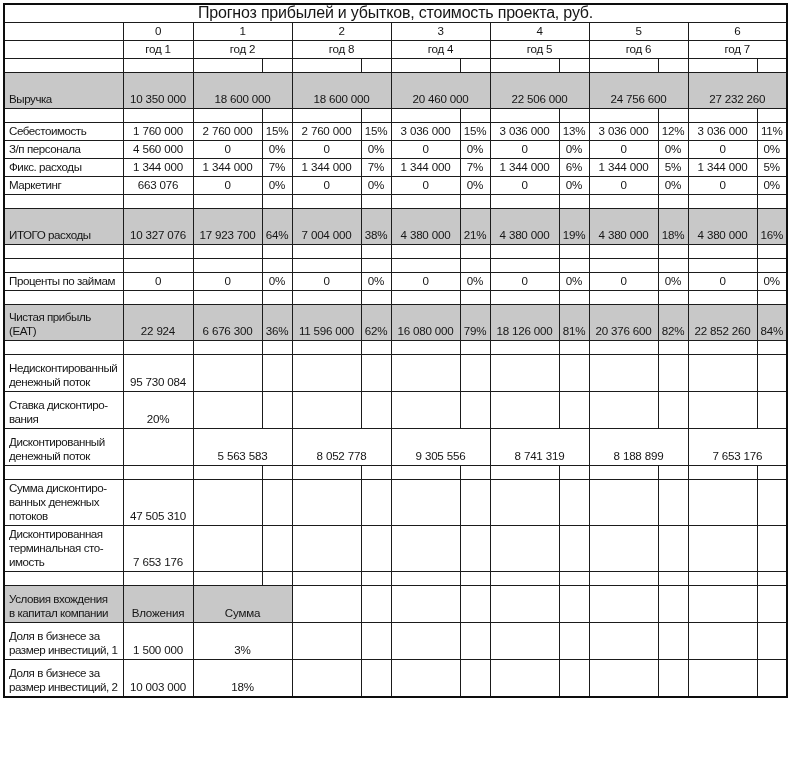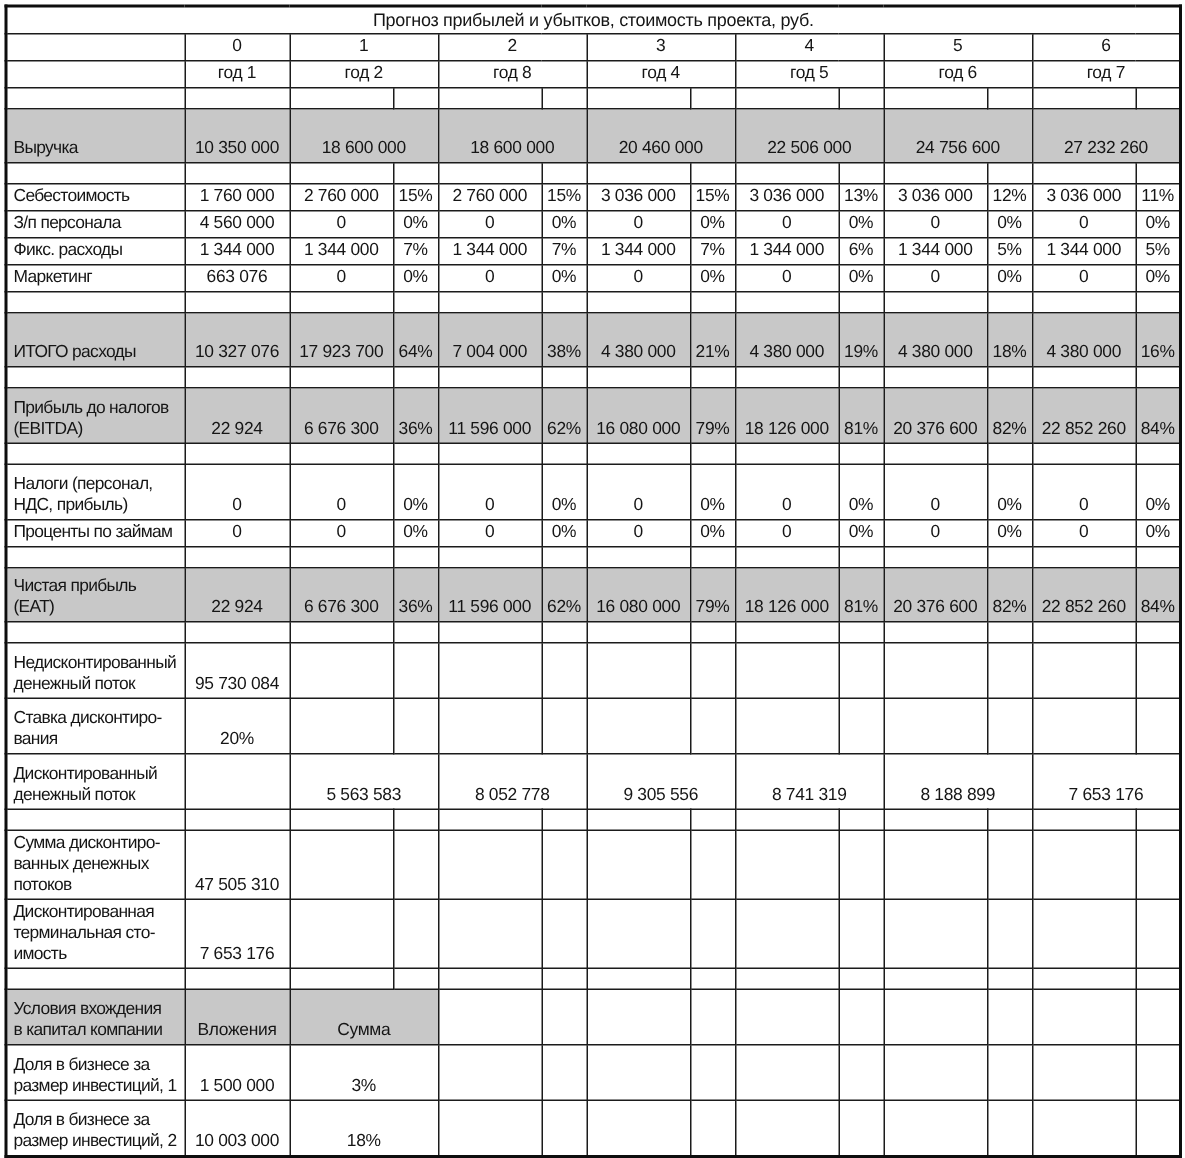--- a/index.html
+++ b/index.html
@@ -29,21 +29,21 @@
     white-space: nowrap;
     overflow: hidden;
   }
   td.label {
     text-align: left;
     padding-left: 4px;
     white-space: pre-line;
     letter-spacing: -0.45px;
   }
   td.title-cell {
-    font-size: 12px;
+    font-size: 16px;
     height: 18px;
     vertical-align: middle;
     border-bottom-width: 1px;
   }
   .shade { background: #c8c8c8; }
   tr.spacer td { height: 14px; }
   tr.h2 td { height: 37px; }
   tr.h3 td { height: 45px; }
   tr.tot td { height: 36px; }
 </style>
@@ -238,69 +238,35 @@
         <td></td>
         <td></td>
         <td></td>
         <td></td>
         <td></td>
         <td></td>
         <td></td>
         <td></td>
         <td></td>
       </tr>
-      <tr class="h2">
-        <td class="label shade">Прибыль до налогов
-(EBITDA)</td>
-        <td class="shade">22 924</td>
-        <td class="shade">6 676 300</td>
-        <td class="shade">36%</td>
-        <td class="shade">11 596 000</td>
-        <td class="shade">62%</td>
-        <td class="shade">16 080 000</td>
-        <td class="shade">79%</td>
-        <td class="shade">18 126 000</td>
-        <td class="shade">81%</td>
-        <td class="shade">20 376 600</td>
-        <td class="shade">82%</td>
-        <td class="shade">22 852 260</td>
-        <td class="shade">84%</td>
-      </tr>
-      <tr class="spacer">
-        <td></td>
-        <td></td>
-        <td></td>
-        <td></td>
-        <td></td>
-        <td></td>
-        <td></td>
-        <td></td>
-        <td></td>
-        <td></td>
-        <td></td>
-        <td></td>
-        <td></td>
-        <td></td>
-      </tr>
-      <tr class="h2">
-        <td class="label">Налоги (персонал,
-НДС, прибыль)</td>
-        <td>0</td>
-        <td>0</td>
-        <td>0%</td>
-        <td>0</td>
-        <td>0%</td>
-        <td>0</td>
-        <td>0%</td>
-        <td>0</td>
-        <td>0%</td>
-        <td>0</td>
-        <td>0%</td>
-        <td>0</td>
-        <td>0%</td>
+      <tr class="spacer">
+        <td></td>
+        <td></td>
+        <td></td>
+        <td></td>
+        <td></td>
+        <td></td>
+        <td></td>
+        <td></td>
+        <td></td>
+        <td></td>
+        <td></td>
+        <td></td>
+        <td></td>
+        <td></td>
       </tr>
       <tr>
         <td class="label">Проценты по займам</td>
         <td>0</td>
         <td>0</td>
         <td>0%</td>
         <td>0</td>
         <td>0%</td>
         <td>0</td>
         <td>0%</td>

